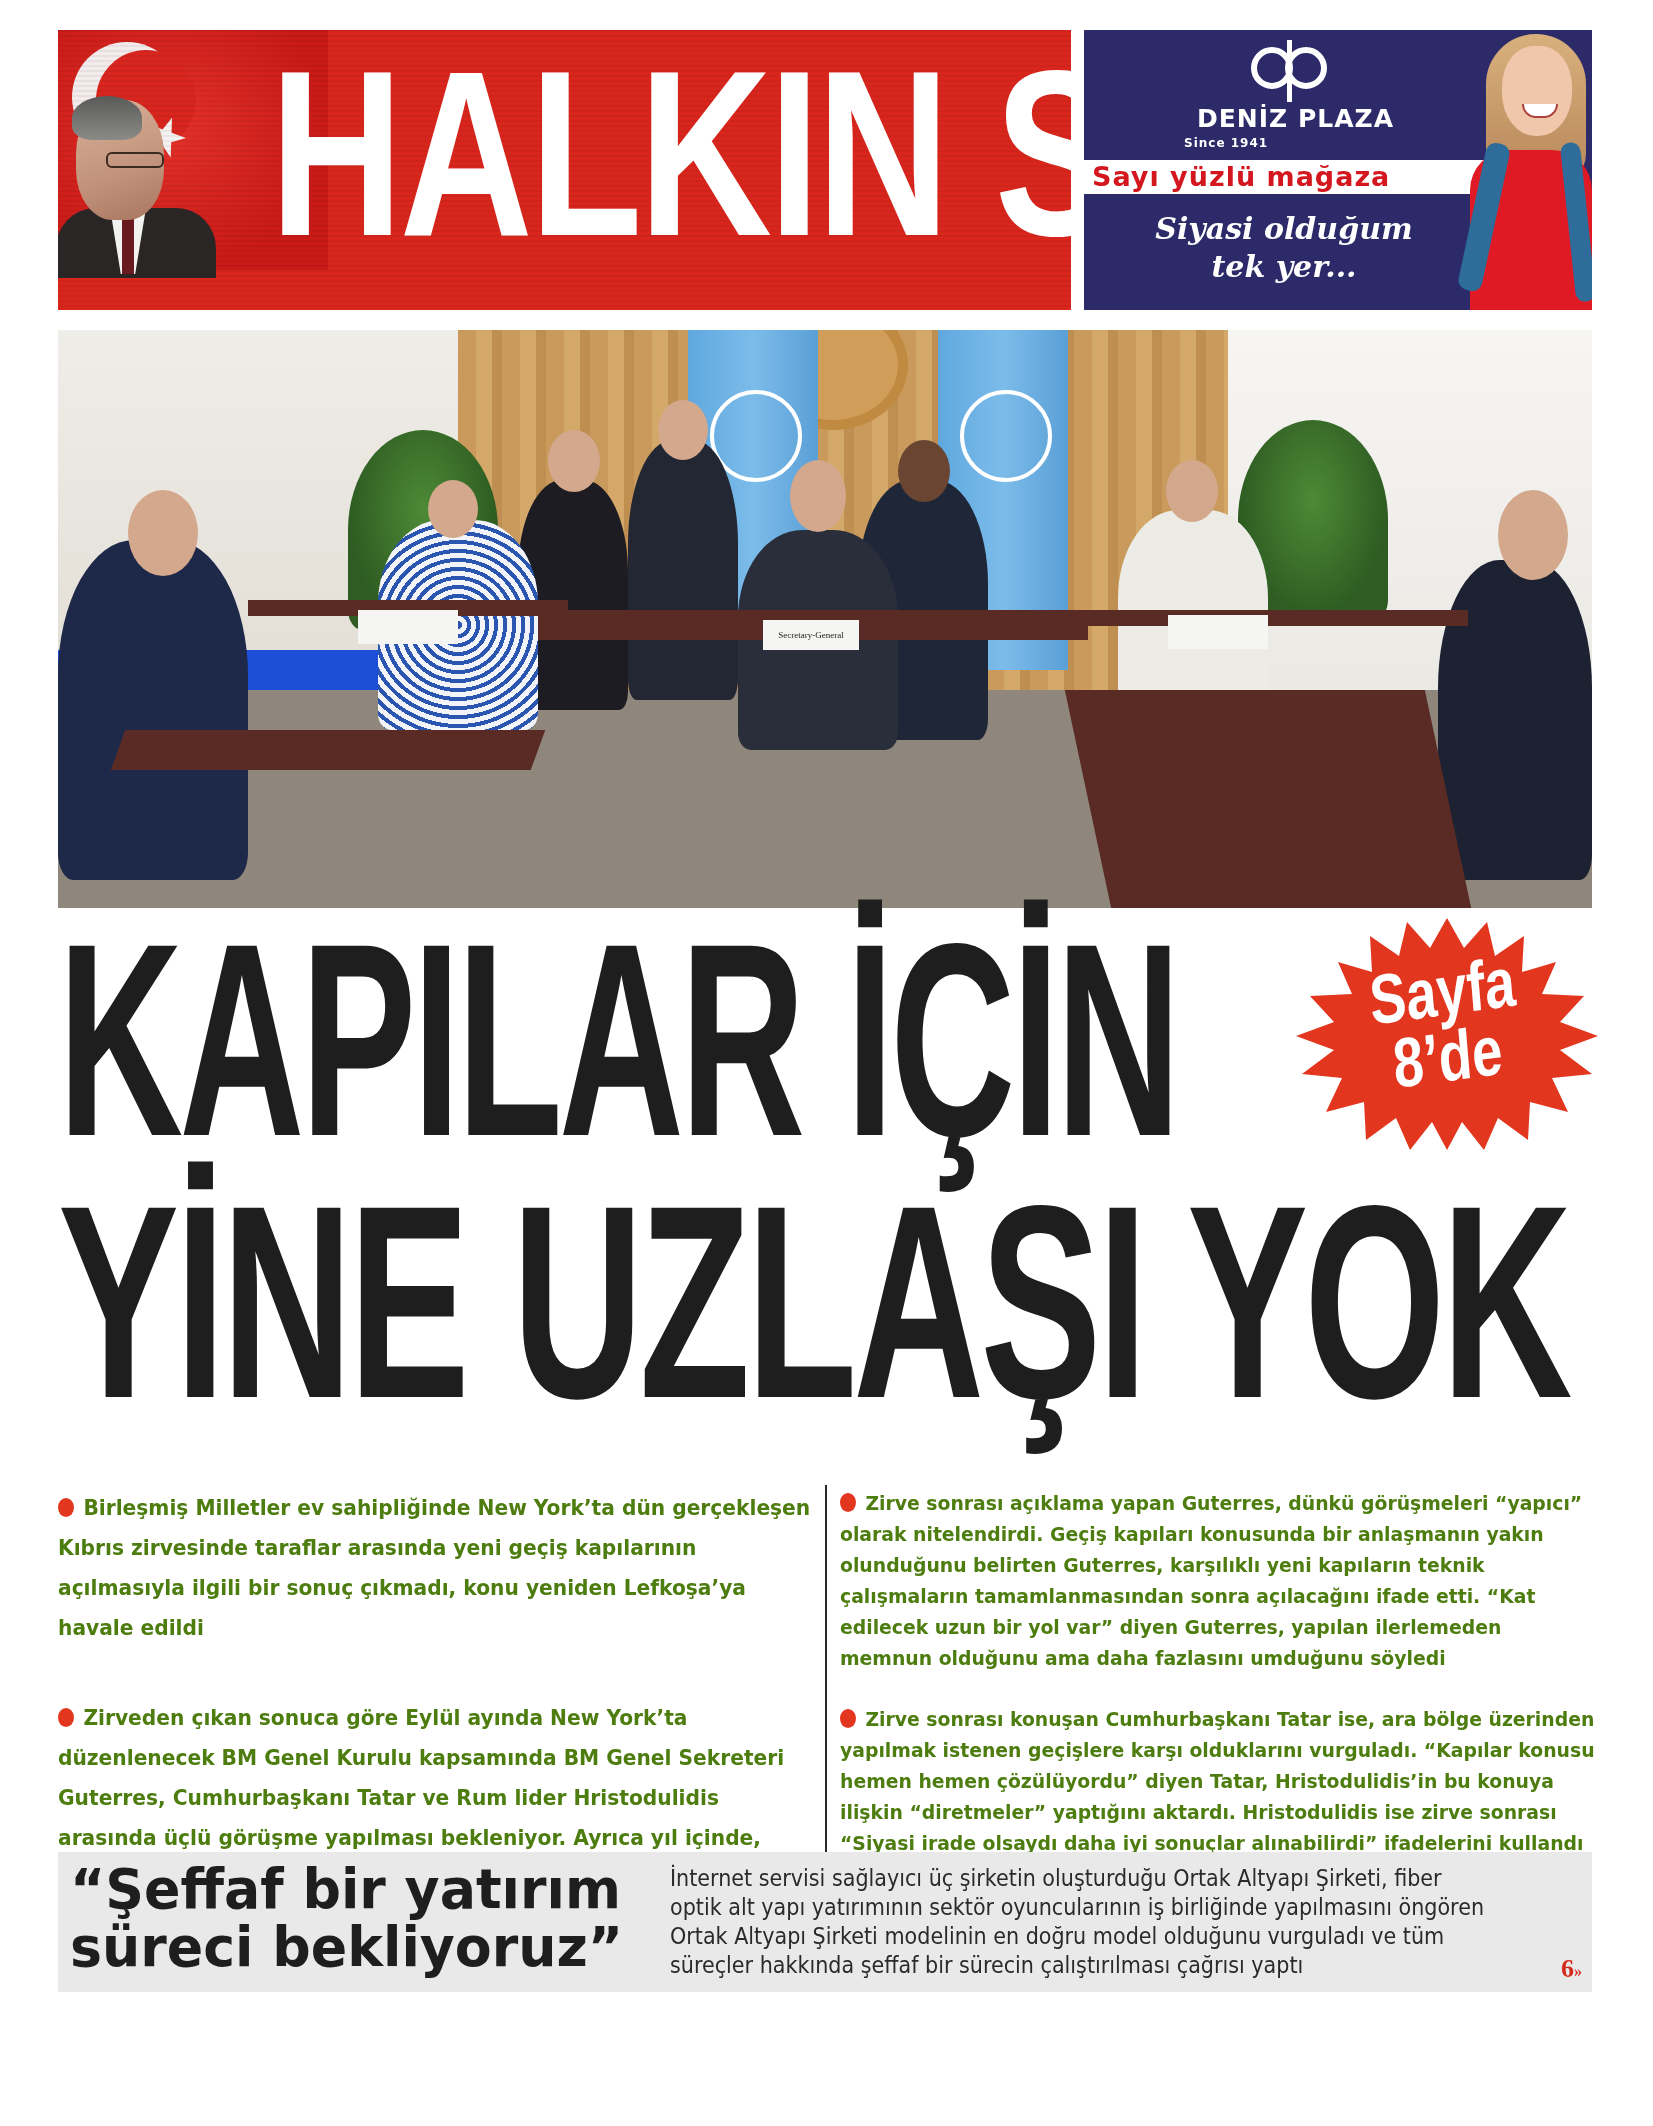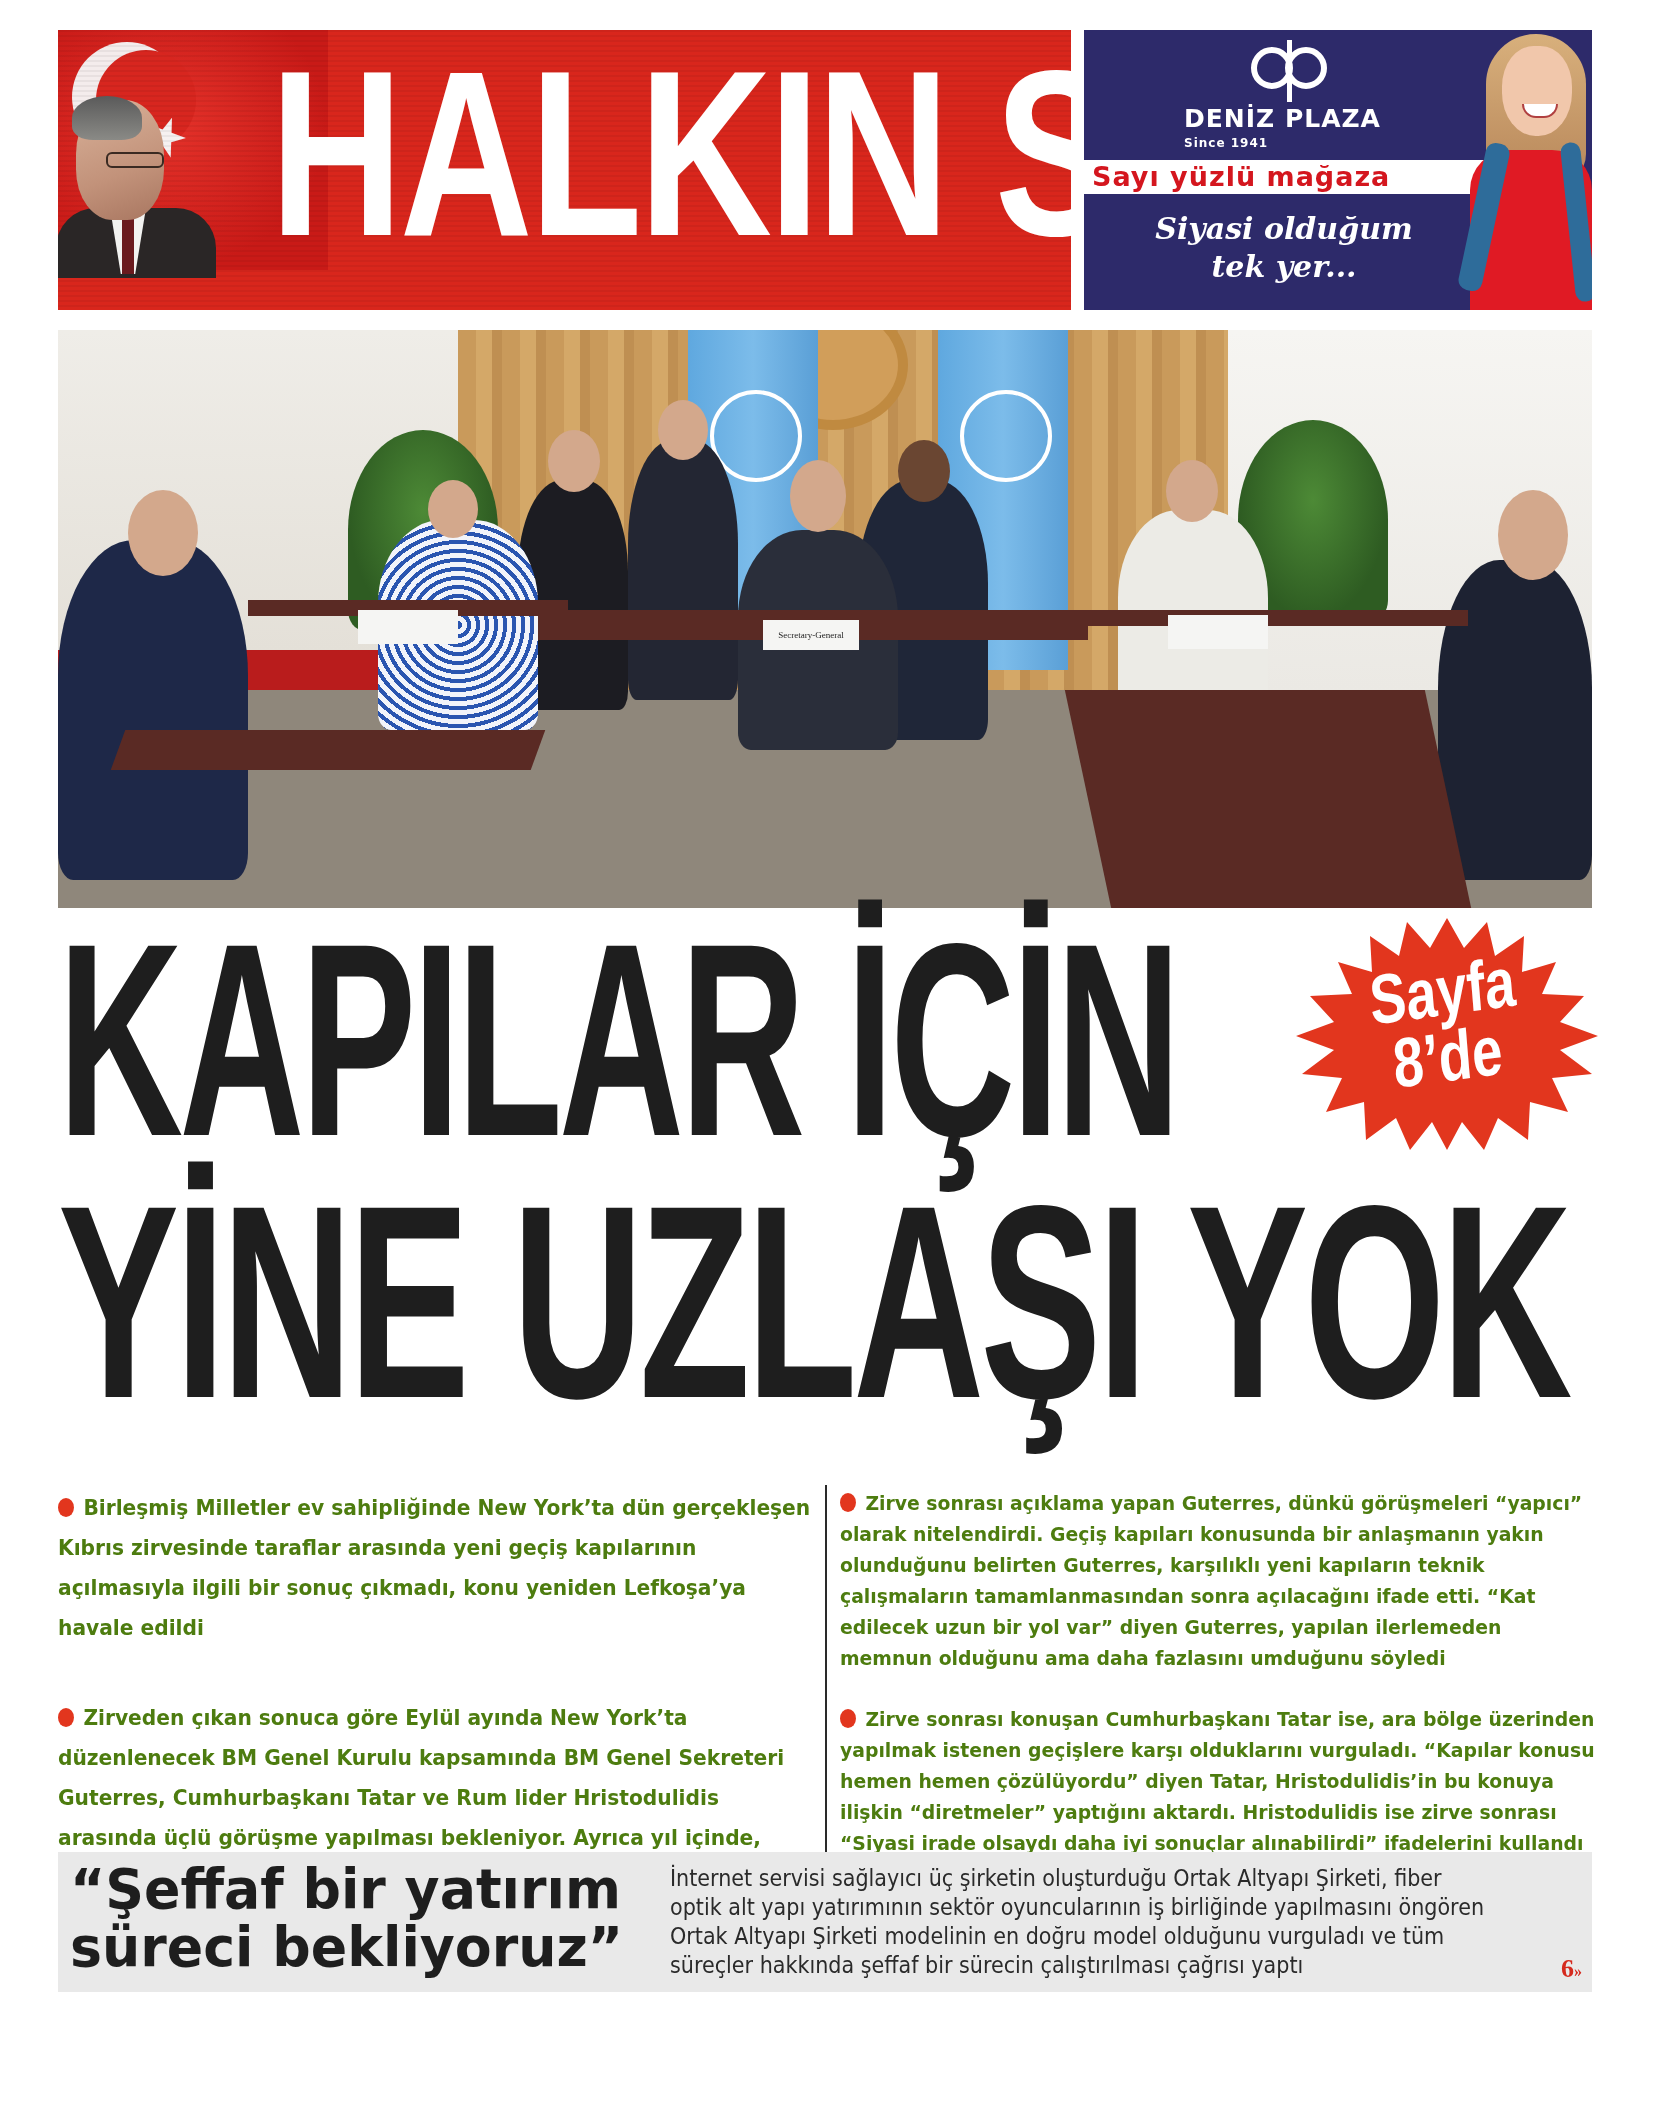--- a/index.html
+++ b/index.html
@@ -22,35 +22,35 @@
 
   .title-logo { position: absolute; left: 212px; top: 18px; width: 800px; height: 210px; font-family: "Liberation Sans", sans-serif; font-weight: bold; color: #ffffff; font-size: 236px; line-height: 210px; letter-spacing: -4px; transform: scaleX(0.78); transform-origin: left center; white-space: nowrap; text-align: left; }
   .masthead-bar { position: absolute; left: 0; bottom: 0; width: 100%; height: 40px; background: #1f1d1e; color: #fff; font-family: "Liberation Sans", sans-serif; font-weight: bold; }
   .bar-left { position: absolute; left: 6px; top: 10px; font-size: 15px; white-space: nowrap; transform: scaleX(0.72); transform-origin: left center; }
   .bar-right { position: absolute; right: 8px; top: 6px; font-size: 22px; white-space: nowrap; transform: scaleX(0.82); transform-origin: right center; }
   .bar-right span { margin-left: 14px; }
 
   
   .ad { position: absolute; left: 1084px; top: 30px; width: 508px; height: 280px; background: #2d2a6a; overflow: hidden; }
   .ad-logo { position: absolute; left: 160px; top: 8px; width: 90px; height: 66px; }
-  .ad-brand { position: absolute; left: 100px; top: 74px; width: 210px; text-align: left; color: #fff; font-weight: bold; font-size: 25px; letter-spacing: 1px; font-family: "DejaVu Sans", sans-serif; }
+  .ad-brand { position: absolute; left: 100px; top: 74px; width: 210px; text-align: right; color: #fff; font-weight: bold; font-size: 25px; letter-spacing: 1px; font-family: "DejaVu Sans", sans-serif; }
   .ad-since { position: absolute; left: 100px; top: 106px; width: 210px; text-align: left; color: #fff; font-weight: bold; font-size: 12px; letter-spacing: 1px; font-family: "DejaVu Sans", sans-serif; }
   .ad-strip { position: absolute; left: 0; top: 130px; width: 420px; height: 34px; background: #ffffff; }
   .ad-slogan { position: absolute; left: 8px; top: 130px; width: 400px; color: #d4161e; font-weight: bold; font-size: 27px; line-height: 34px; font-family: "DejaVu Sans", sans-serif; letter-spacing: 1px; }
   .ad-tag { position: absolute; left: 30px; top: 180px; width: 340px; text-align: center; color: #fff; font-weight: bold; font-style: italic; font-size: 30px; line-height: 38px; font-family: "DejaVu Serif", serif; }
   .girl { position: absolute; left: 380px; top: 0; width: 128px; height: 280px; }
   .girl .hair { position: absolute; left: 22px; top: 4px; width: 100px; height: 150px; border-radius: 50px 50px 30px 30px; background: linear-gradient(180deg, #d8b07c, #b8875a); }
   .girl .face { position: absolute; left: 38px; top: 16px; width: 70px; height: 90px; border-radius: 45% 45% 48% 48%; background: #f1c7ab; }
   .girl .smile { position: absolute; left: 58px; top: 74px; width: 32px; height: 12px; border-radius: 0 0 16px 16px; background: #ffffff; border: 2px solid #b04040; border-top: none; }
   .girl .shirt { position: absolute; left: 6px; top: 120px; width: 122px; height: 170px; background: #e01a24; border-radius: 40px 40px 0 0; }
   .girl .strap { position: absolute; left: 8px; top: 112px; width: 24px; height: 150px; background: #2e6c9a; border-radius: 10px; transform: rotate(12deg); }
   .girl .strap2 { position: absolute; left: 104px; top: 112px; width: 20px; height: 160px; background: #2e6c9a; border-radius: 10px; transform: rotate(-6deg); }
 
   
-  .photo { position: absolute; left: 58px; top: 330px; width: 1534px; height: 578px; overflow: hidden; background: #b91c1c; }
+  .photo { position: absolute; left: 58px; top: 330px; width: 1534px; height: 578px; overflow: hidden; background: #1d4ed8; }
   .photo .wall-left { position: absolute; left: 0; top: 0; width: 450px; height: 320px; background: linear-gradient(180deg, #efede8, #e4e0d8); }
   .photo .wood { position: absolute; left: 400px; top: 0; width: 770px; height: 360px; background: repeating-linear-gradient(90deg, #c99a5b 0 18px, #d4a868 18px 34px, #bf8f52 34px 44px); }
   .photo .wall-right { position: absolute; left: 1170px; top: 0; width: 364px; height: 360px; background: linear-gradient(180deg, #f6f5f2, #ebe9e4); }
   .photo .emblem { position: absolute; left: 700px; top: -30px; width: 130px; height: 110px; border-radius: 50%; border: 10px solid #c08a40; background: #d19e5a; }
   .photo .flag { position: absolute; top: 0; width: 130px; height: 340px; background: linear-gradient(90deg, #5fa8df, #7cbcea 50%, #5a9fd6); }
   .photo .flag .un { position: absolute; left: 22px; top: 60px; width: 84px; height: 84px; border-radius: 50%; border: 4px solid #ffffff; }
   .photo .plant { position: absolute; width: 150px; height: 200px; border-radius: 50% 50% 10% 10%; background: radial-gradient(ellipse at 50% 40%, #4d8a36, #2e5c22 70%); }
   .photo .floor { position: absolute; left: 0; top: 360px; width: 100%; height: 218px; background: #8f877b; }
   .photo .table { position: absolute; background: #5a2a24; }
   .photo .person { position: absolute; border-radius: 40% 40% 8% 8%; }

